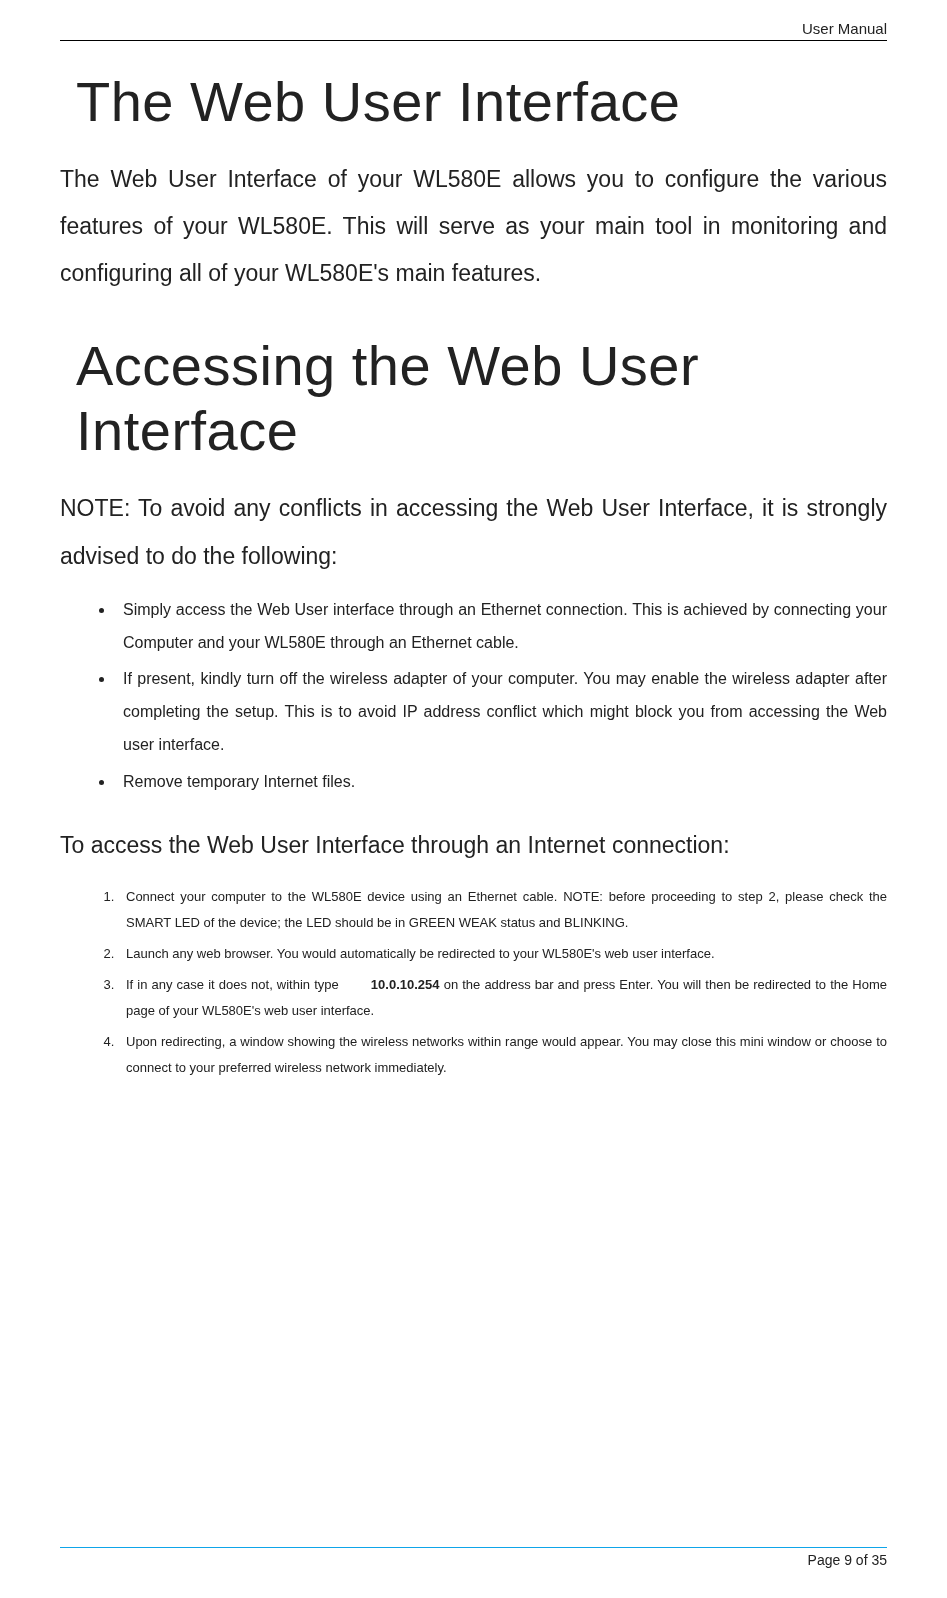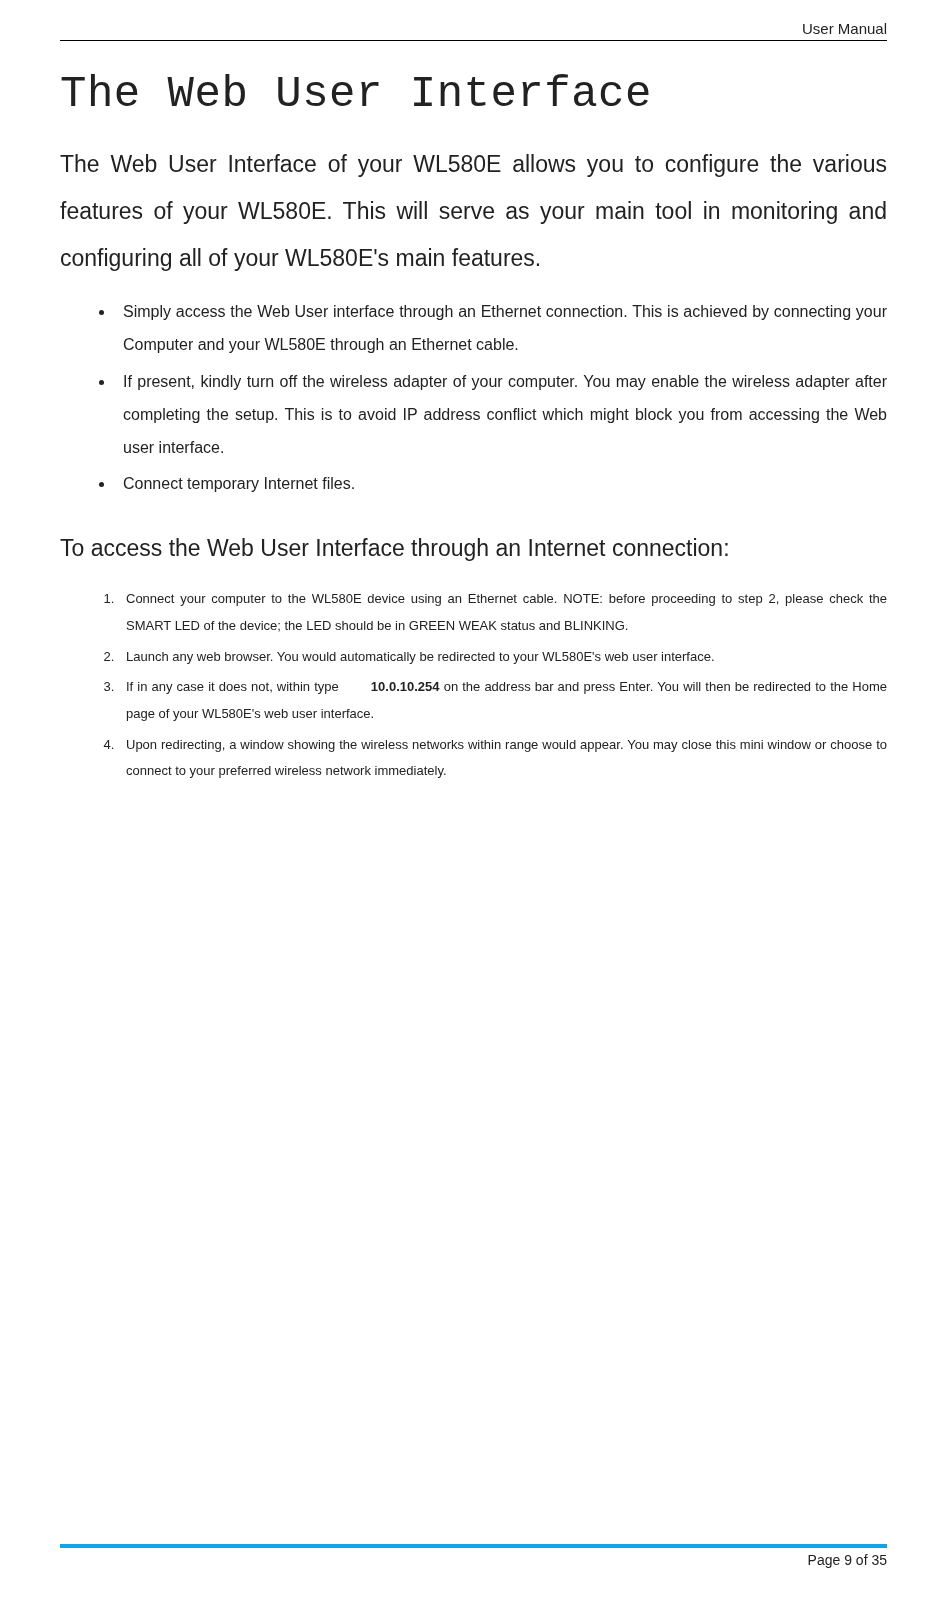--- a/index.html
+++ b/index.html
@@ -21,31 +21,30 @@
   .header {
     border-bottom: 1px solid #000;
     padding-bottom: 3px;
     text-align: right;
     font-size: 15px;
   }
   .footer-wrap {
     margin-top: auto;
   }
   .footer {
-    border-top: 4px solid #0ea5e9;
+    border-top: 1px solid #0ea5e9;
     padding-top: 4px;
     text-align: right;
     font-size: 14px;
   }
   h1 {
     font-weight: 400;
-    font-size: 44px;
-    margin: 28px 0 22px 0;
+    font-size: 56px;
+    margin: 28px 0 22px 16px;
     letter-spacing: 0.5px;
-    font-family: Liberation Mono, monospace;
   }
   .para {
     font-size: 23px;
     line-height: 2.05;
     text-align: justify;
     margin: 0 0 8px 0;
   }
   ul.bullets {
     margin: 6px 0 20px 0;
     padding-left: 55px;
@@ -76,26 +75,28 @@
 <div class="page">
 
   <div class="header">
     <span>User Manual</span>
   </div>
 
   <h1>The Web User Interface</h1>
 
   <p class="para">The Web User Interface of your WL580E allows you to configure the various features of your WL580E. This will serve as your main tool in monitoring and configuring all of your WL580E's main features.</p>
 
+  <h1>Accessing the Web User Interface</h1>
 
+  <p class="para">NOTE: To avoid any conflicts in accessing the Web User Interface, it is strongly advised to do the following:</p>
 
   <ul class="bullets">
     <li>Simply access the Web User interface through an Ethernet connection. This is achieved by connecting your Computer and your WL580E through an Ethernet cable.</li>
     <li>If present, kindly turn off the wireless adapter of your computer. You may enable the wireless adapter after completing the setup. This is to avoid IP address conflict which might block you from accessing the Web user interface.</li>
-    <li>Connect temporary Internet files.</li>
+    <li>Remove temporary Internet files.</li>
   </ul>
 
   <p class="para">To access the Web User Interface through an Internet connection:</p>
 
   <ol class="steps">
     <li>Connect your computer to the WL580E device using an Ethernet cable. NOTE: before proceeding to step 2, please check the SMART LED of the device; the LED should be in GREEN WEAK status and BLINKING.</li>
     <li>Launch any web browser. You would automatically be redirected to your WL580E's web user interface.</li>
     <li><span>If in any case it does not, within type </span><span class="bold">10.0.10.254</span><span> on the address bar and press Enter. You will then be redirected to the Home page of your WL580E's web user interface.</span></li>
     <li>Upon redirecting, a window showing the wireless networks within range would appear. You may close this mini window or choose to connect to your preferred wireless network immediately.</li>
   </ol>

